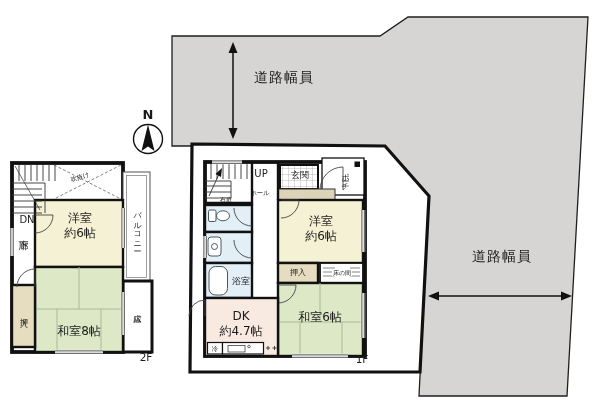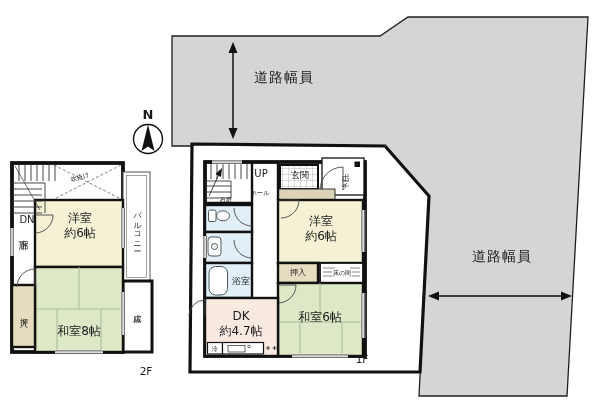--- a/index.html
+++ b/index.html
@@ -176,21 +176,21 @@
   <div class="vlbl small-lbl" style="left:23px;top:233px;">廊下</div>
   <div class="lbl tiny-lbl" style="left:80px;top:177px;transform:translate(-50%,-50%) rotate(-17deg);">吹抜け</div>
   <div class="lbl room-lbl" style="left:80px;top:226px;">
     <div>洋室</div>
     <div>約6帖</div>
   </div>
   <div class="lbl room-lbl" style="left:79px;top:308px;margin-top:23px;">和室8帖</div>
   <div class="vlbl" style="left:22.5px;top:313px;font-size:8px;">押入</div>
   <div class="vlbl" style="left:136px;top:227px;font-size:8px;">バルコニー</div>
   <div class="vlbl" style="left:136px;top:309px;font-size:8px;">広縁</div>
-  <div class="lbl floor-lbl" style="left:146px;top:358px;margin-top:14px;">2F</div>
+  <div class="lbl floor-lbl" style="left:146px;top:358px;">2F</div>
 
   <div class="lbl small-lbl" style="left:261px;top:174px;">UP</div>
   <div class="lbl tiny-lbl" style="left:260px;top:193px;">ホール</div>
   <div class="lbl tiny-lbl" style="left:226px;top:200px;">石庭</div>
   <div class="lbl" style="left:300px;top:177px;font-size:9px;font-family:Liberation Mono, monospace;">玄関</div>
   <div class="vlbl" style="left:344px;top:177px;font-size:8px;">ポーチ</div>
   <div class="lbl room-lbl" style="left:321px;top:229px;">
     <div>洋室</div>
     <div>約6帖</div>
   </div>

